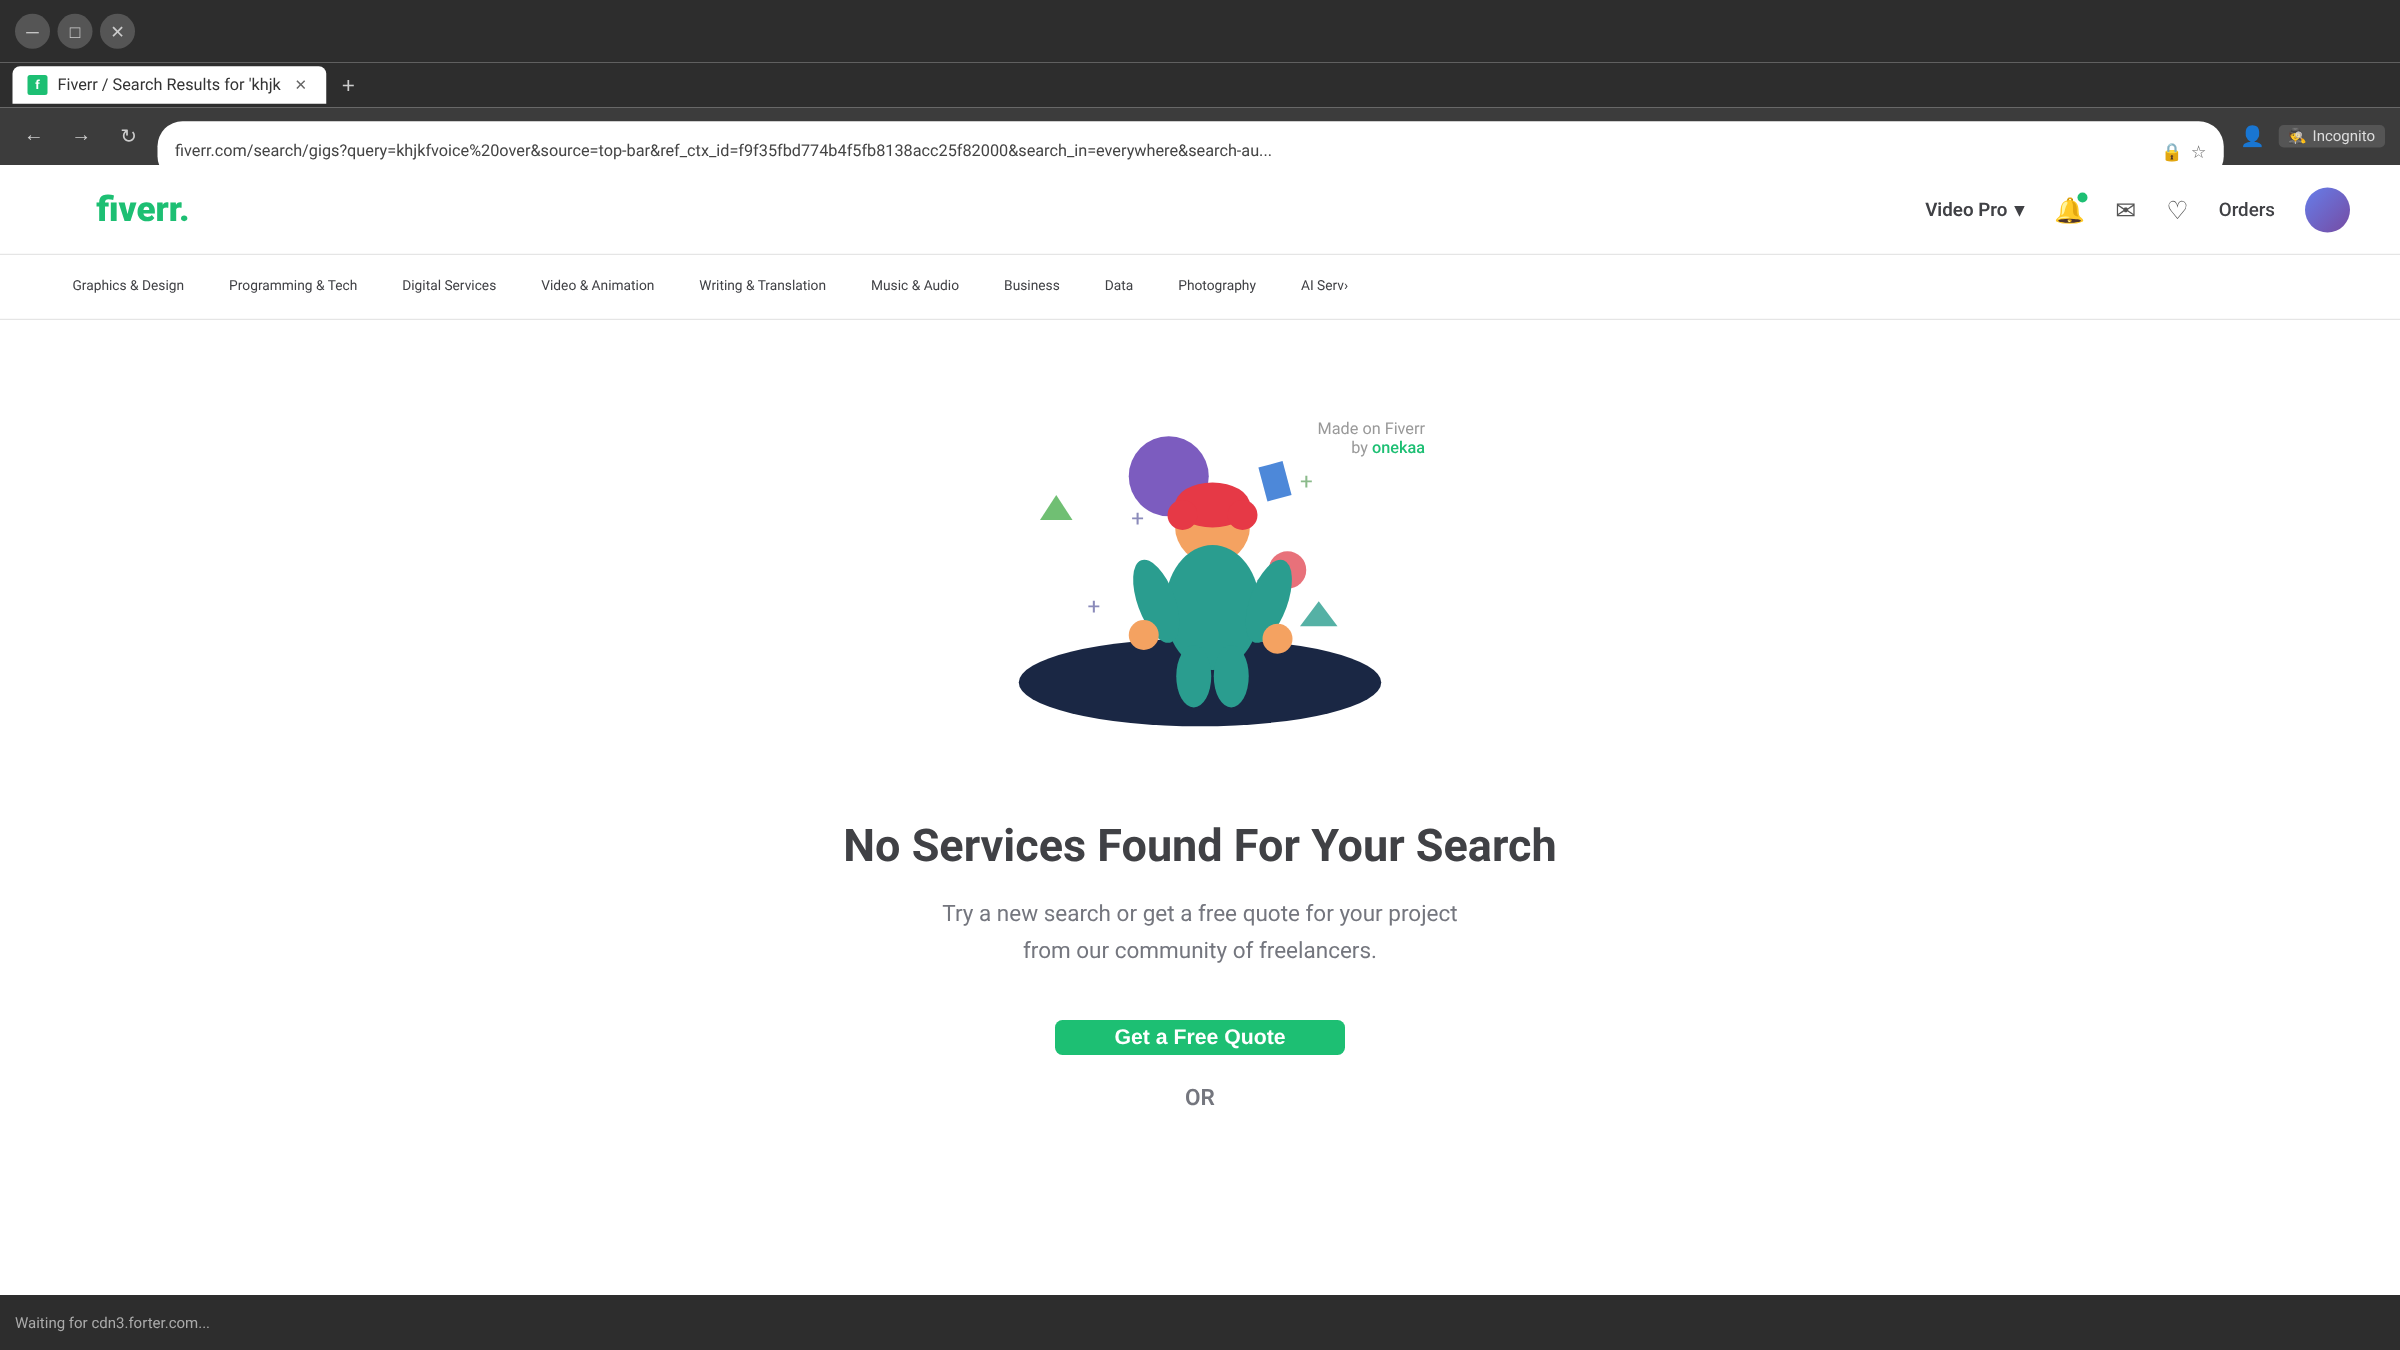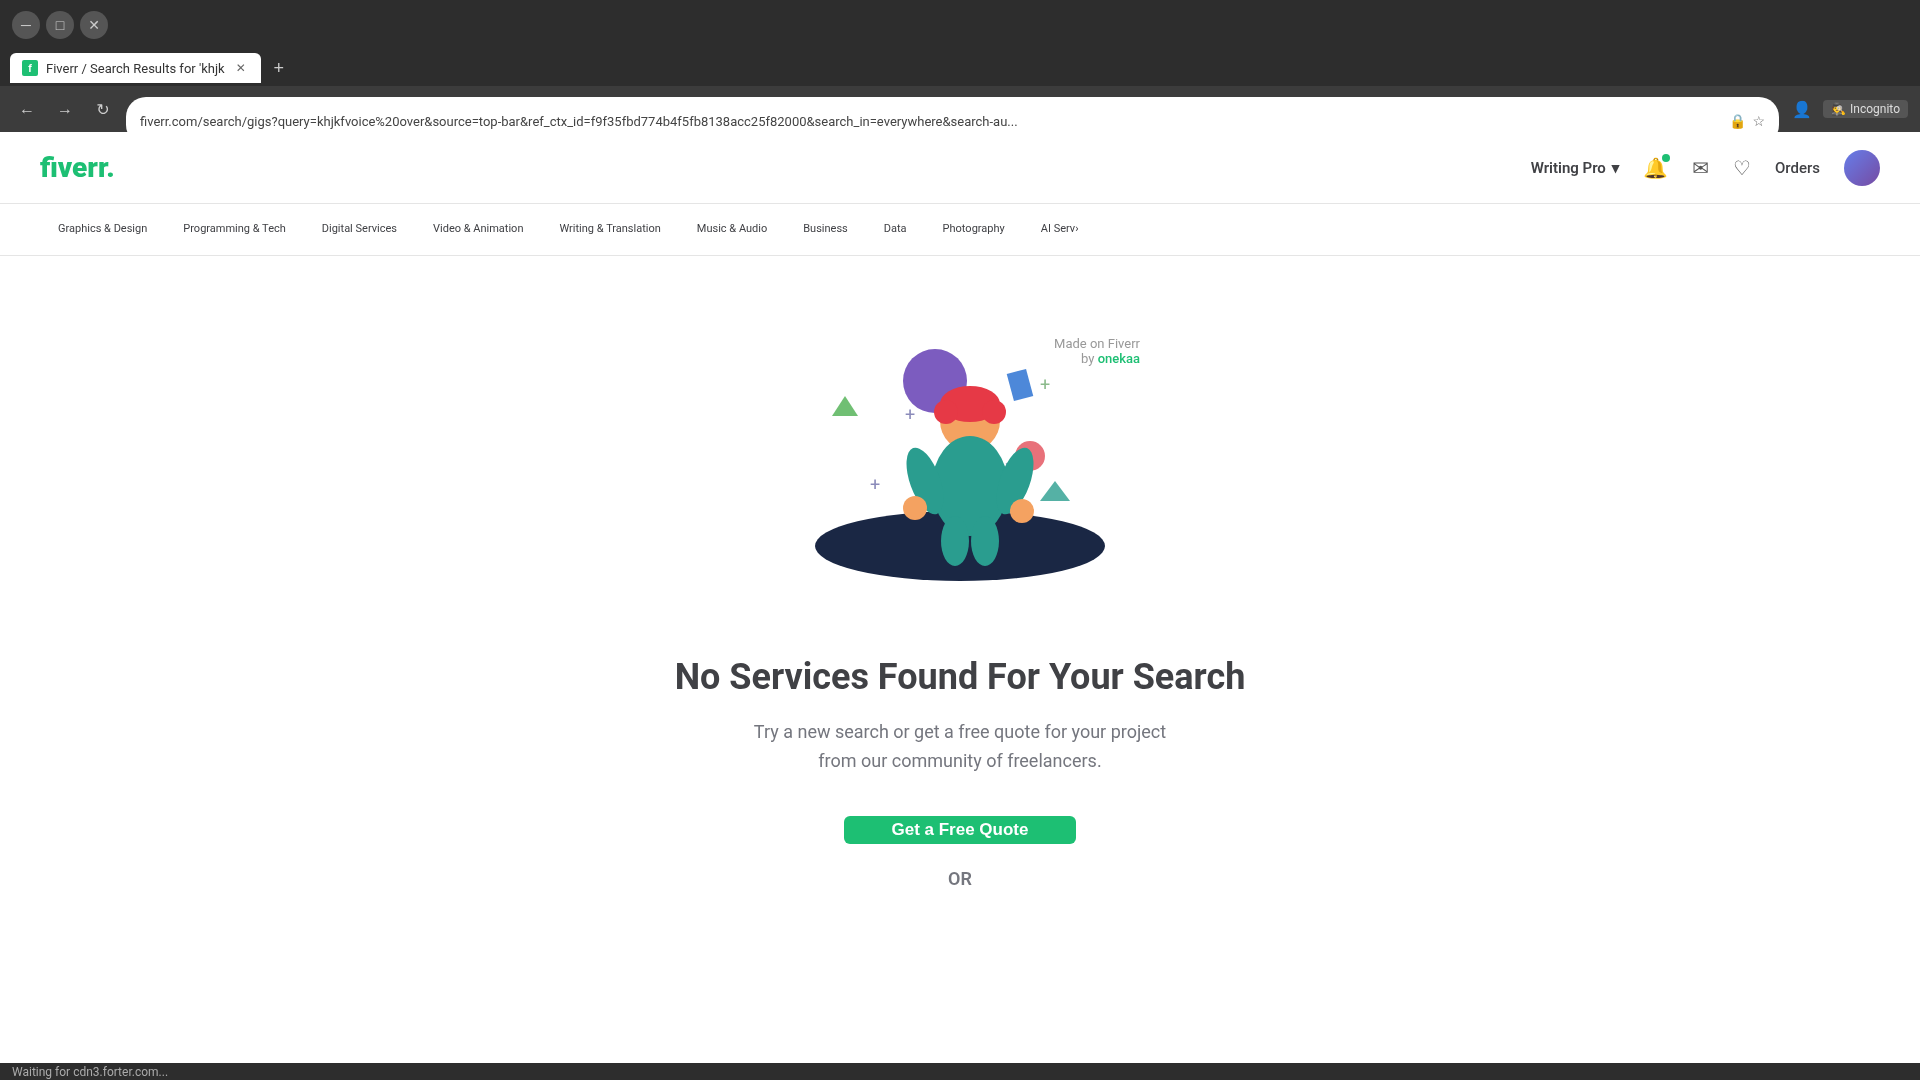--- a/index.html
+++ b/index.html
@@ -171,20 +171,21 @@
       align-items: center;
       padding: 0 40px;
       gap: 20px;
     }
     .logo {
       font-size: 28px;
       font-weight: 900;
       color: #1dbf73;
       cursor: pointer;
       white-space: nowrap;
+      margin-left: 37px;
     }
     .search-bar {
       flex: 1;
       max-width: 680px;
       height: 46px;
       border: 1.5px solid #ddd;
       border-radius: 6px;
       display: flex;
       align-items: center;
       overflow: hidden;
@@ -339,21 +340,21 @@
       color: #74767e;
       font-weight: 600;
     }
 
     
     .status-bar {
       position: fixed;
       bottom: 0;
       left: 0;
       right: 0;
-      height: 17px;
+      height: 44px;
       background: #2d2d2d;
       display: flex;
       align-items: center;
       padding: 0 12px;
       font-size: 12px;
       color: #aaa;
     }
   </style>
 </head>
 <body>
@@ -394,21 +395,21 @@
     </div>
   </div>
 </div>
 
 <div class="website">
 
   <header class="site-header">
     <div class="logo">fiverr.</div>
     <div class="header-right">
       <div class="fiverr-pro">
-        <span>Writing Pro</span>
+        <span>Video Pro</span>
         <span>▾</span>
       </div>
       <div class="header-icon">
         🔔
         <div class="notification-dot"></div>
       </div>
       <div class="header-icon">✉</div>
       <div class="header-icon">♡</div>
       <div class="orders-link">Orders</div>
       <div class="avatar"></div>

